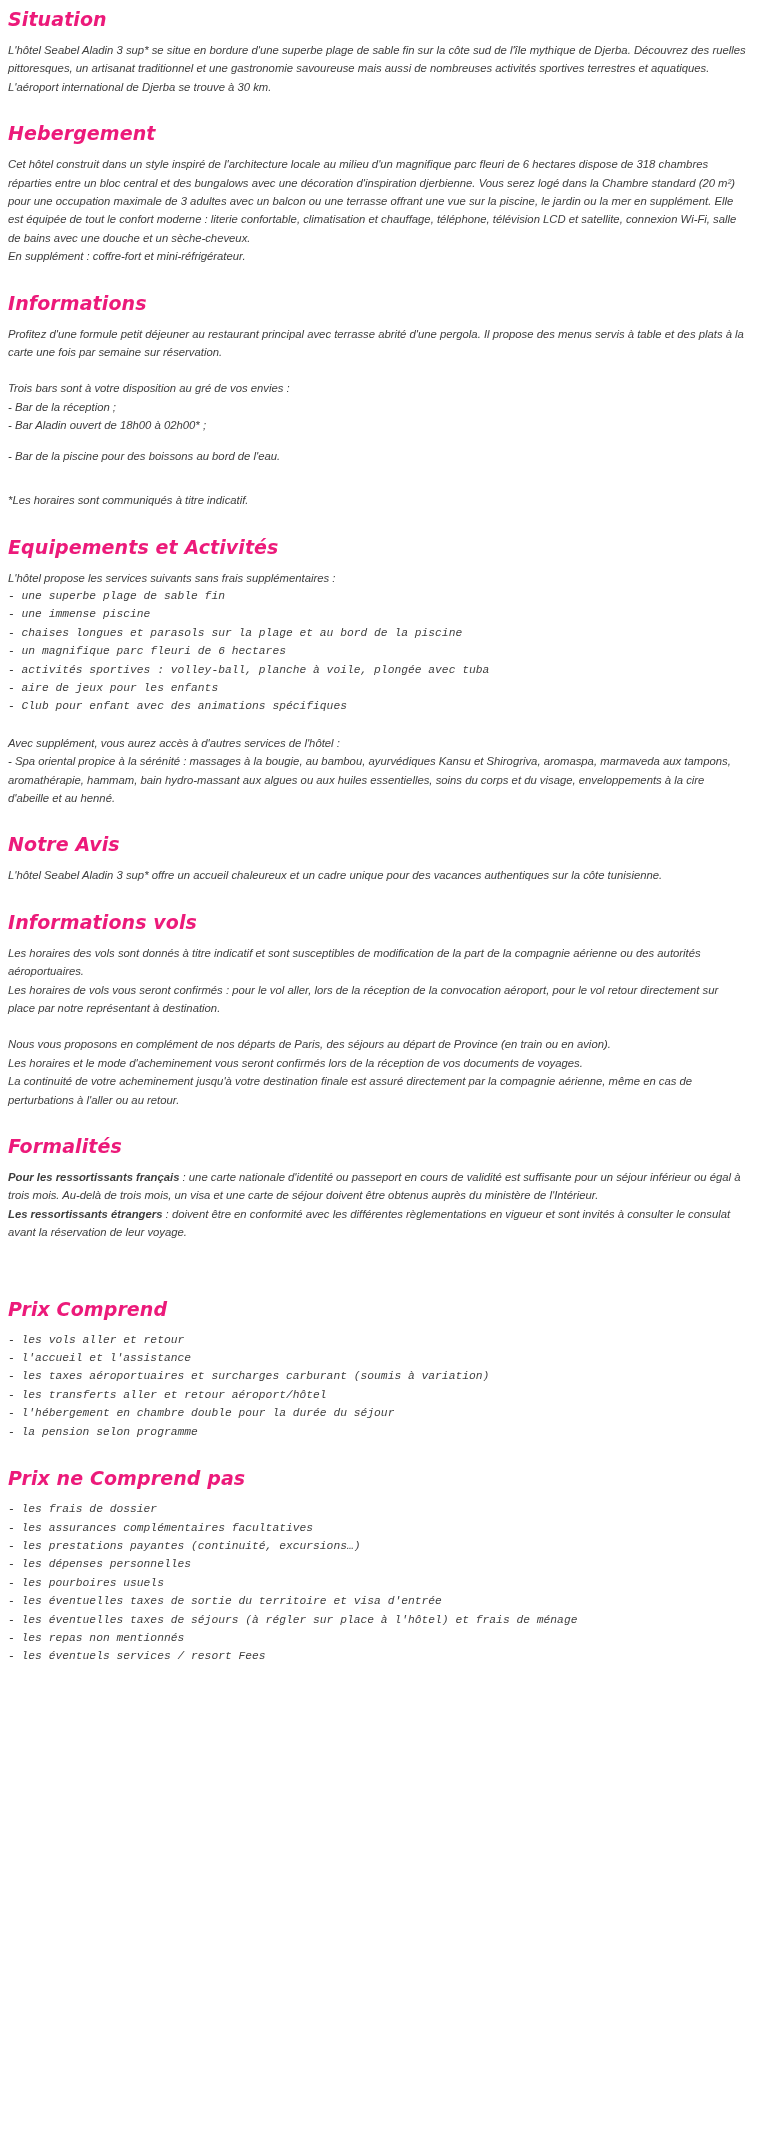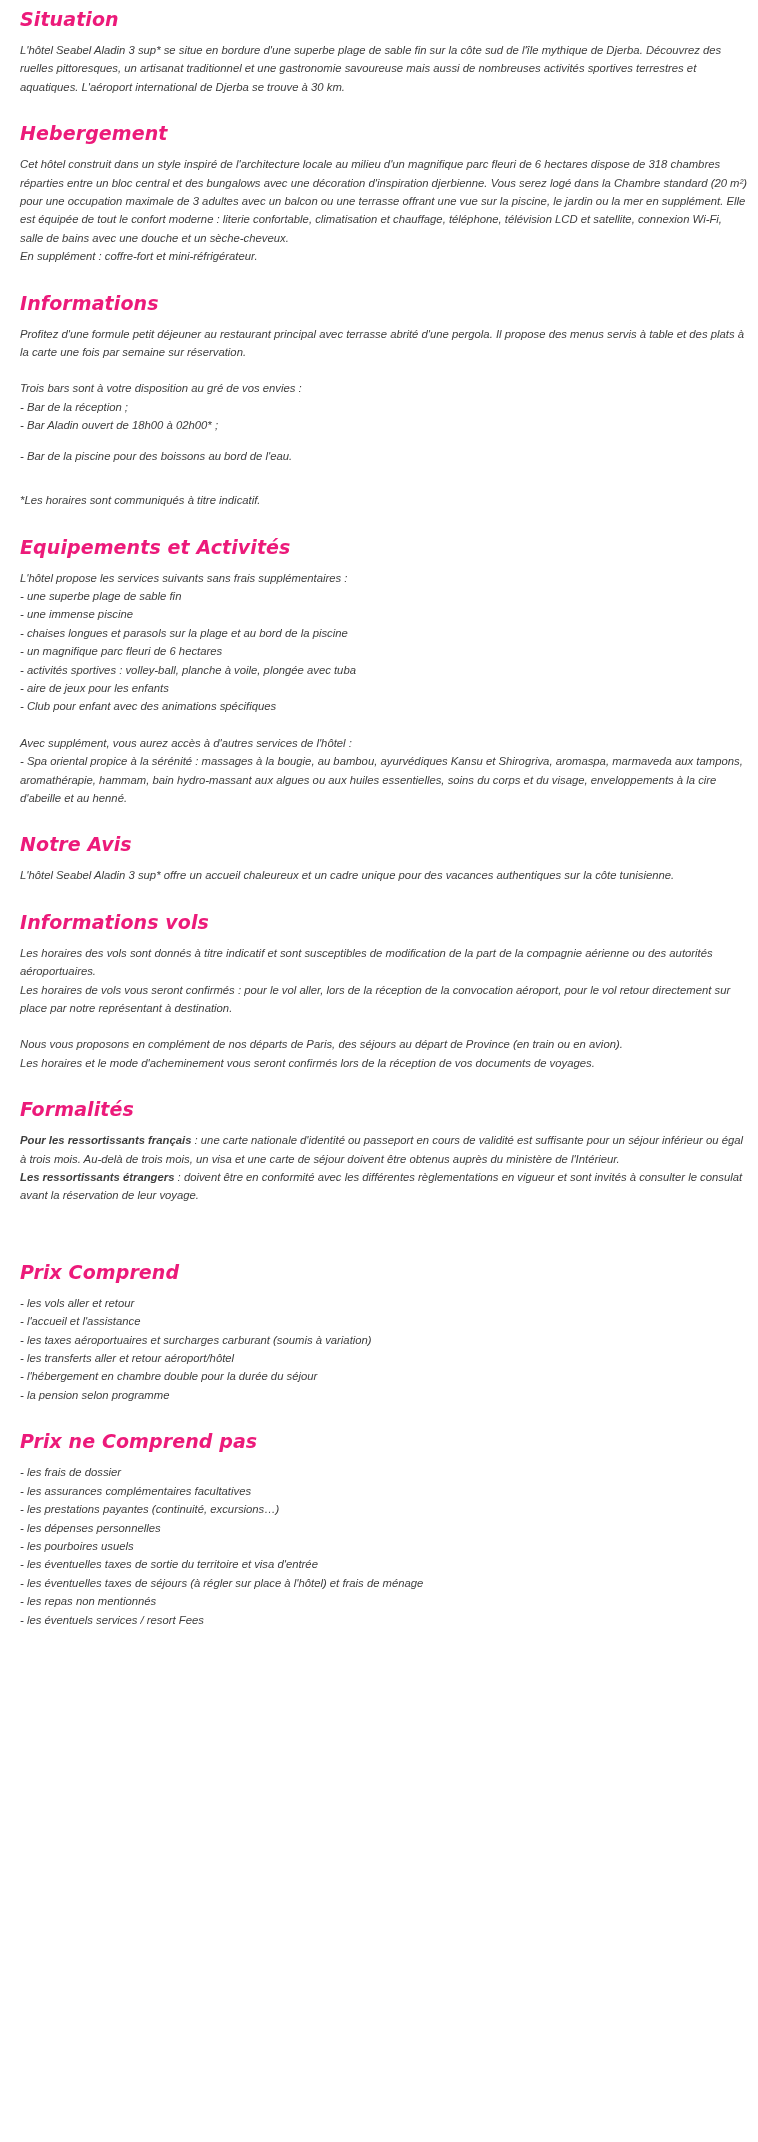--- a/index.html
+++ b/index.html
@@ -8,21 +8,21 @@
     background: #ffffff;
   }
   body {
     width: 758px;
     font-family: "DejaVu Sans", sans-serif;
     color: #3a3a3a;
   }
   .page {
     width: 758px;
     box-sizing: border-box;
-    padding: 8px 10px 12px 20px;
+    padding: 8px 10px 12px 8px;
   }
   h2.section-title {
     font-family: "DejaVu Sans", sans-serif;
     font-style: italic;
     font-weight: bold;
     font-size: 19px;
     color: #ec1a7a;
     margin: 0 0 11px 0;
     letter-spacing: 0.1px;
   }
@@ -40,21 +40,21 @@
     color: #3d3d3d;
     margin: 0 0 0 0;
   }
   p.para + p.para {
     margin-top: 0;
   }
   .gap-sm { height: 12px; }
   .gap-md { height: 18px; }
   .gap-lg { height: 26px; }
   .list {
-    font-family: Liberation Sans, sans-serif;
+    font-family: Liberation Mono, monospace;
     font-style: italic;
     font-size: 11.3px;
     line-height: 18.4px;
     color: #3d3d3d;
   }
   .list .li { display: block; }
   .bold-lead { font-weight: bold; }
   .spacer-before-prix { height: 30px; }
 </style>
 </head>
@@ -108,20 +108,21 @@
     <p class="para">L'hôtel Seabel Aladin 3 sup* offre un accueil chaleureux et un cadre unique pour des vacances authentiques sur la côte tunisienne.</p>
   </div>
 
   <div class="section">
     <h2 class="section-title">Informations vols</h2>
     <p class="para">Les horaires des vols sont donnés à titre indicatif et sont susceptibles de modification de la part de la compagnie aérienne ou des autorités aéroportuaires.</p>
     <p class="para">Les horaires de vols vous seront confirmés : pour le vol aller, lors de la réception de la convocation aéroport, pour le vol retour directement sur place par notre représentant à destination.</p>
     <div class="gap-md"></div>
     <p class="para">Nous vous proposons en complément de nos départs de Paris, des séjours au départ de Province (en train ou en avion).</p>
     <p class="para">Les horaires et le mode d'acheminement vous seront confirmés lors de la réception de vos documents de voyages.</p>
+    <p class="para">La continuité de votre acheminement jusqu'à votre destination finale est assuré directement par la compagnie aérienne, même en cas de perturbations à l'aller ou au retour.</p>
   </div>
 
   <div class="section">
     <h2 class="section-title">Formalités</h2>
     <p class="para"><span class="bold-lead">Pour les ressortissants français</span><span> : une carte nationale d'identité ou passeport en cours de validité est suffisante pour un séjour inférieur ou égal à trois mois. Au-delà de trois mois, un visa et une carte de séjour doivent être obtenus auprès du ministère de l'Intérieur.</span></p>
     <p class="para"><span class="bold-lead">Les ressortissants étrangers</span><span> : doivent être en conformité avec les différentes règlementations en vigueur et sont invités à consulter le consulat avant la réservation de leur voyage.</span></p>
   </div>
 
   <div class="spacer-before-prix"></div>
 

